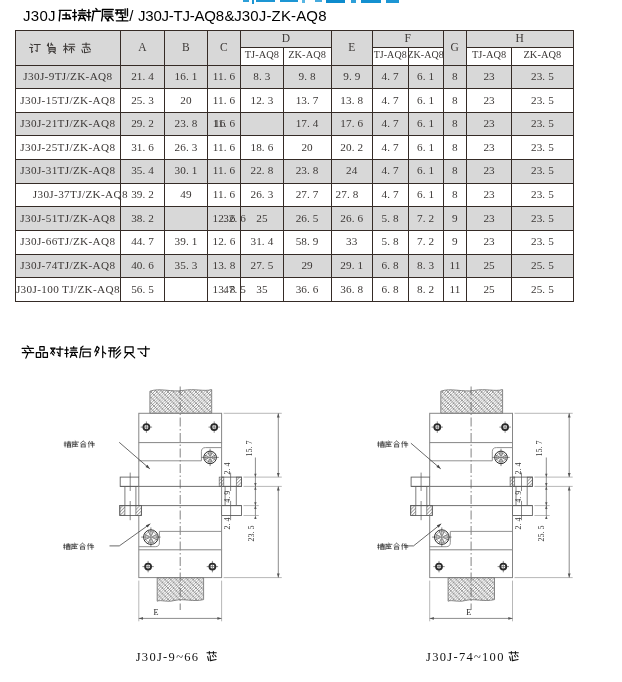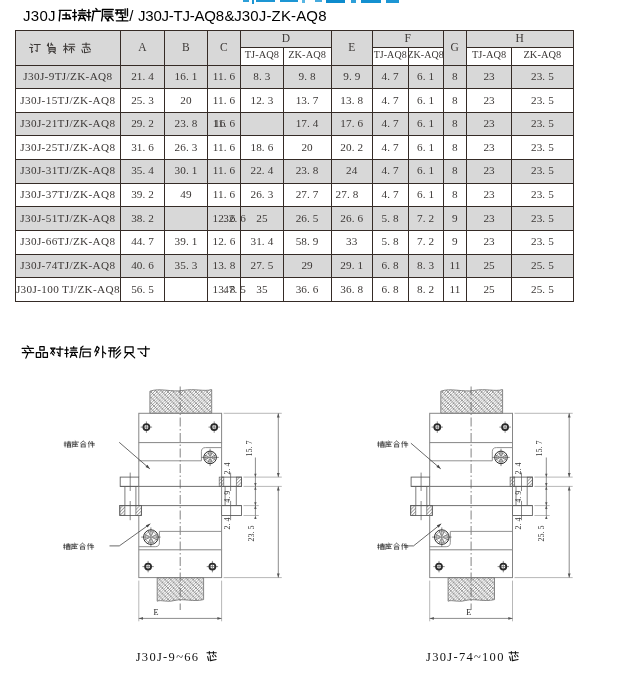--- a/index.html
+++ b/index.html
@@ -121,30 +121,30 @@
 <div style="position:absolute;left:330.2px;top:140.7px;width:120px;height:14px;line-height:14px;text-align:center;font:11.2px 'Liberation Serif',serif;letter-spacing:0.1px;color:#3c3836;white-space:nowrap">4. 7</div>
 <div style="position:absolute;left:365.6px;top:140.7px;width:120px;height:14px;line-height:14px;text-align:center;font:11.2px 'Liberation Serif',serif;letter-spacing:0.1px;color:#3c3836;white-space:nowrap">6. 1</div>
 <div style="position:absolute;left:394.9px;top:140.7px;width:120px;height:14px;line-height:14px;text-align:center;font:11.2px 'Liberation Serif',serif;letter-spacing:0.1px;color:#3c3836;white-space:nowrap">8</div>
 <div style="position:absolute;left:429.1px;top:140.7px;width:120px;height:14px;line-height:14px;text-align:center;font:11.2px 'Liberation Serif',serif;letter-spacing:0.1px;color:#3c3836;white-space:nowrap">23</div>
 <div style="position:absolute;left:482.4px;top:140.7px;width:120px;height:14px;line-height:14px;text-align:center;font:11.2px 'Liberation Serif',serif;letter-spacing:0.1px;color:#3c3836;white-space:nowrap">23. 5</div>
 
 <div style="position:absolute;left:7.9px;top:164.4px;width:120px;height:14px;line-height:14px;text-align:center;font:11.2px 'Liberation Serif',serif;letter-spacing:0.35px;color:#3c3836;white-space:nowrap">J30J-31TJ/ZK-AQ8</div>
 <div style="position:absolute;left:82.6px;top:164.4px;width:120px;height:14px;line-height:14px;text-align:center;font:11.2px 'Liberation Serif',serif;letter-spacing:0.1px;color:#3c3836;white-space:nowrap">35. 4</div>
 <div style="position:absolute;left:126.0px;top:164.4px;width:120px;height:14px;line-height:14px;text-align:center;font:11.2px 'Liberation Serif',serif;letter-spacing:0.1px;color:#3c3836;white-space:nowrap">30. 1</div>
 <div style="position:absolute;left:163.9px;top:164.4px;width:120px;height:14px;line-height:14px;text-align:center;font:11.2px 'Liberation Serif',serif;letter-spacing:0.1px;color:#3c3836;white-space:nowrap">11. 6</div>
-<div style="position:absolute;left:201.9px;top:164.4px;width:120px;height:14px;line-height:14px;text-align:center;font:11.2px 'Liberation Serif',serif;letter-spacing:0.1px;color:#3c3836;white-space:nowrap">22. 4</div>
+<div style="position:absolute;left:201.9px;top:164.4px;width:120px;height:14px;line-height:14px;text-align:center;font:11.2px 'Liberation Serif',serif;letter-spacing:0.1px;color:#3c3836;white-space:nowrap">22. 8</div>
 <div style="position:absolute;left:247.1px;top:164.4px;width:120px;height:14px;line-height:14px;text-align:center;font:11.2px 'Liberation Serif',serif;letter-spacing:0.1px;color:#3c3836;white-space:nowrap">23. 8</div>
 <div style="position:absolute;left:291.8px;top:164.4px;width:120px;height:14px;line-height:14px;text-align:center;font:11.2px 'Liberation Serif',serif;letter-spacing:0.1px;color:#3c3836;white-space:nowrap">24</div>
 <div style="position:absolute;left:330.2px;top:164.4px;width:120px;height:14px;line-height:14px;text-align:center;font:11.2px 'Liberation Serif',serif;letter-spacing:0.1px;color:#3c3836;white-space:nowrap">4. 7</div>
 <div style="position:absolute;left:365.6px;top:164.4px;width:120px;height:14px;line-height:14px;text-align:center;font:11.2px 'Liberation Serif',serif;letter-spacing:0.1px;color:#3c3836;white-space:nowrap">6. 1</div>
 <div style="position:absolute;left:394.9px;top:164.4px;width:120px;height:14px;line-height:14px;text-align:center;font:11.2px 'Liberation Serif',serif;letter-spacing:0.1px;color:#3c3836;white-space:nowrap">8</div>
 <div style="position:absolute;left:429.1px;top:164.4px;width:120px;height:14px;line-height:14px;text-align:center;font:11.2px 'Liberation Serif',serif;letter-spacing:0.1px;color:#3c3836;white-space:nowrap">23</div>
 <div style="position:absolute;left:482.4px;top:164.4px;width:120px;height:14px;line-height:14px;text-align:center;font:11.2px 'Liberation Serif',serif;letter-spacing:0.1px;color:#3c3836;white-space:nowrap">23. 5</div>
 
-<div style="position:absolute;left:7.9px;top:188.0px;width:120px;height:14px;line-height:14px;text-align:center;font:11.2px 'Liberation Serif',serif;letter-spacing:0.35px;color:#3c3836;white-space:nowrap">J30J-37TJ/ZK-AQ8</div>
+<div style="position:absolute;left:7.9px;top:188.0px;width:120px;height:14px;line-height:14px;text-align:right;font:11.2px 'Liberation Serif',serif;letter-spacing:0.35px;color:#3c3836;white-space:nowrap">J30J-37TJ/ZK-AQ8</div>
 <div style="position:absolute;left:82.6px;top:188.0px;width:120px;height:14px;line-height:14px;text-align:center;font:11.2px 'Liberation Serif',serif;letter-spacing:0.1px;color:#3c3836;white-space:nowrap">39. 2</div>
 <div style="position:absolute;left:126.0px;top:188.0px;width:120px;height:14px;line-height:14px;text-align:center;font:11.2px 'Liberation Serif',serif;letter-spacing:0.1px;color:#3c3836;white-space:nowrap">49</div>
 <div style="position:absolute;left:163.9px;top:188.0px;width:120px;height:14px;line-height:14px;text-align:center;font:11.2px 'Liberation Serif',serif;letter-spacing:0.1px;color:#3c3836;white-space:nowrap">11. 6</div>
 <div style="position:absolute;left:201.9px;top:188.0px;width:120px;height:14px;line-height:14px;text-align:center;font:11.2px 'Liberation Serif',serif;letter-spacing:0.1px;color:#3c3836;white-space:nowrap">26. 3</div>
 <div style="position:absolute;left:247.1px;top:188.0px;width:120px;height:14px;line-height:14px;text-align:center;font:11.2px 'Liberation Serif',serif;letter-spacing:0.1px;color:#3c3836;white-space:nowrap">27. 7</div>
 <div style="position:absolute;left:287px;top:188.0px;width:120px;height:14px;line-height:14px;text-align:center;font:11.2px 'Liberation Serif',serif;letter-spacing:0.1px;color:#3c3836;white-space:nowrap">27. 8</div>
 <div style="position:absolute;left:330.2px;top:188.0px;width:120px;height:14px;line-height:14px;text-align:center;font:11.2px 'Liberation Serif',serif;letter-spacing:0.1px;color:#3c3836;white-space:nowrap">4. 7</div>
 <div style="position:absolute;left:365.6px;top:188.0px;width:120px;height:14px;line-height:14px;text-align:center;font:11.2px 'Liberation Serif',serif;letter-spacing:0.1px;color:#3c3836;white-space:nowrap">6. 1</div>
 <div style="position:absolute;left:394.9px;top:188.0px;width:120px;height:14px;line-height:14px;text-align:center;font:11.2px 'Liberation Serif',serif;letter-spacing:0.1px;color:#3c3836;white-space:nowrap">8</div>
 <div style="position:absolute;left:429.1px;top:188.0px;width:120px;height:14px;line-height:14px;text-align:center;font:11.2px 'Liberation Serif',serif;letter-spacing:0.1px;color:#3c3836;white-space:nowrap">23</div>

